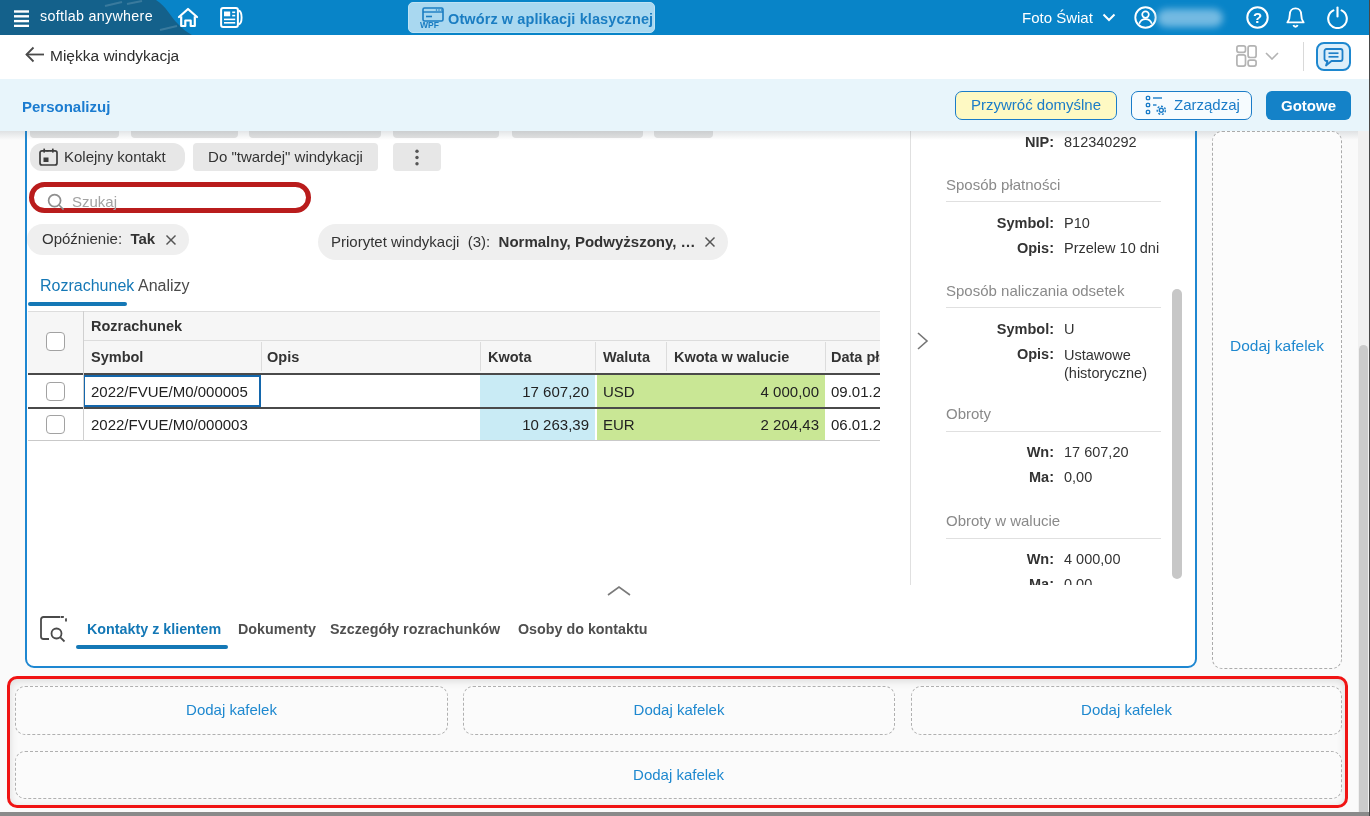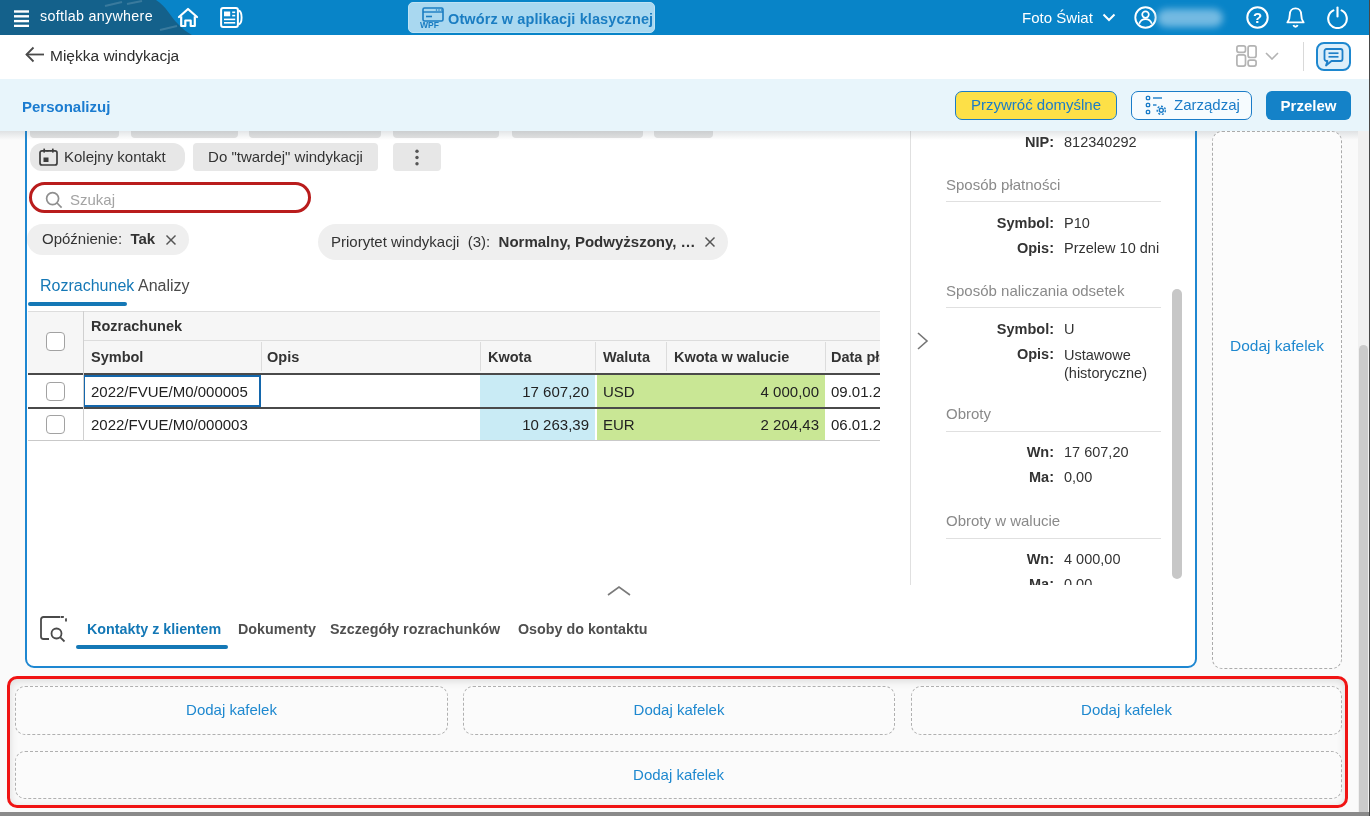--- a/index.html
+++ b/index.html
@@ -132,21 +132,21 @@
 </div>
 <div class="abs" style="left:193px;top:143px;width:185px;height:28px;background:#e7e7e7;border-radius:4px;text-align:center;font-size:15px;font-weight:500;color:#333;line-height:28px;">Do "twardej" windykacji</div>
 <div class="abs" style="left:393px;top:143px;width:48px;height:28px;background:#e7e7e7;border-radius:4px;">
   <svg class="abs" style="left:21px;top:6px;" width="6" height="17" viewBox="0 0 6 17">
     <circle cx="3" cy="2.2" r="1.7" fill="#555"></circle>
     <circle cx="3" cy="8.5" r="1.7" fill="#555"></circle>
     <circle cx="3" cy="14.8" r="1.7" fill="#555"></circle>
   </svg>
 </div>
 
-<div class="abs" style="left:29px;top:182px;width:282px;height:31px;background:#fff;border:3px solid #b91c1c;border-radius:16px;">
+<div class="abs" style="left:29px;top:182px;width:282px;height:31px;background:#fff;border:5px solid #b91c1c;border-radius:16px;">
   <svg class="abs" style="left:13px;top:6px;" width="18" height="18" viewBox="0 0 18 18">
     <circle cx="7.6" cy="7.6" r="6" fill="none" stroke="#8f8f8f" stroke-width="1.7"></circle>
     <line x1="12" y1="12" x2="16.6" y2="16.6" stroke="#8f8f8f" stroke-width="1.7"></line>
   </svg>
   <div class="abs" style="left:38px;top:6px;font-size:15px;color:#a3a3a3;">Szukaj</div>
 </div>
 
 <div class="abs" style="left:318px;top:181px;width:410px;height:36px;background:#efefef;border-radius:18px;margin-top:43px;">
   <div class="abs" style="left:13px;top:9px;font-size:15px;color:#333;">Priorytet windykacji&nbsp; (3): &nbsp;<b>Normalny, Podwyższony, …</b></div>
   <svg class="abs" style="left:386px;top:12px;" width="12" height="12" viewBox="0 0 12 12">
@@ -258,38 +258,38 @@
 </svg>
 <div class="abs" style="left:87px;top:621px;font-size:14.3px;font-weight:700;color:#1478b6;">Kontakty z klientem</div>
 <div class="abs" style="left:238px;top:621px;font-size:14.3px;font-weight:700;color:#4f4f4f;">Dokumenty</div>
 <div class="abs" style="left:330px;top:621px;font-size:14.3px;font-weight:700;color:#4f4f4f;">Szczegóły rozrachunków</div>
 <div class="abs" style="left:518px;top:621px;font-size:14.3px;font-weight:700;color:#4f4f4f;">Osoby do kontaktu</div>
 <div class="abs" style="left:76px;top:645px;width:152px;height:4px;background:#1478b6;border-radius:2px;"></div>
 
 <div class="abs" style="left:0;top:131px;width:1370px;height:9px;background:linear-gradient(rgba(90,105,115,0.17),rgba(90,105,115,0));"></div>
 <div class="abs" style="left:0;top:79px;width:1370px;height:52px;background:#e8f5fb;">
   <div class="abs" style="left:22px;top:19px;font-size:15px;font-weight:700;color:#1b7cd0;">Personalizuj</div>
-  <div class="abs" style="left:955px;top:12px;width:162px;height:29px;background:#fde047;border:1.5px solid #1b7cc8;border-radius:7px;text-align:center;font-size:15px;font-weight:500;color:#1b7cc8;line-height:26px;">Przywróć domyślne</div>
+  <div class="abs" style="left:955px;top:12px;width:162px;height:29px;background:#fef9c3;border:1.5px solid #1b7cc8;border-radius:7px;text-align:center;font-size:15px;font-weight:500;color:#1b7cc8;line-height:26px;">Przywróć domyślne</div>
   <div class="abs" style="left:1131px;top:12px;width:121px;height:29px;background:#f6fbfe;border:1.5px solid #1b7cc8;border-radius:7px;">
     <svg class="abs" style="left:13px;top:3px;" width="24" height="21" viewBox="0 0 24 21">
       <g stroke="#1b7cc8" stroke-width="1.4" fill="none">
         <rect x="1.4" y="1.4" width="3.2" height="3.2" rx="0.8"></rect>
         <rect x="1.4" y="8.4" width="3.2" height="3.2" rx="0.8"></rect>
         <rect x="1.4" y="15.4" width="3.2" height="3.2" rx="0.8"></rect>
         <line x1="8" y1="3" x2="17" y2="3"></line>
         <line x1="8" y1="10" x2="11.5" y2="10"></line>
       </g>
       <g stroke="#1b7cc8" stroke-width="1.4" fill="none">
         <circle cx="16.3" cy="15.3" r="2"></circle>
         <circle cx="16.3" cy="15.3" r="4.1" stroke-dasharray="2 1.7"></circle>
       </g>
     </svg>
     <div class="abs" style="left:42px;top:4px;font-size:15px;font-weight:500;color:#1b7cc8;">Zarządzaj</div>
   </div>
-  <div class="abs" style="left:1266px;top:12px;width:85px;height:29px;background:#1482c8;border-radius:6px;text-align:center;font-size:15px;font-weight:700;color:#fff;line-height:29px;">Przelew</div>
+  <div class="abs" style="left:1266px;top:12px;width:85px;height:29px;background:#1482c8;border-radius:6px;text-align:center;font-size:15px;font-weight:700;color:#fff;line-height:29px;">Gotowe</div>
 </div>
 
 <div class="abs" style="left:1212px;top:131px;width:130px;height:538px;background:#fcfcfc;border:1.5px dashed #ababab;border-radius:10px;"></div>
 <div class="abs" style="left:1212px;top:337px;width:130px;text-align:center;font-size:15.5px;font-weight:500;color:#1e88cf;">Dodaj kafelek</div>
 
 <div class="abs" style="left:7px;top:676px;width:1341px;height:132px;border:3px solid #f01414;border-radius:10px;box-shadow:inset 0 2px 9px rgba(0,0,0,0.13);"></div>
 <div class="abs" style="left:15px;top:686px;width:433px;height:49px;background:#fbfbfb;border:1.5px dashed #b0b0b0;border-radius:10px;text-align:center;font-size:15px;font-weight:500;color:#1e88cf;line-height:46px;">Dodaj kafelek</div>
 <div class="abs" style="left:463px;top:686px;width:432px;height:49px;background:#fbfbfb;border:1.5px dashed #b0b0b0;border-radius:10px;text-align:center;font-size:15px;font-weight:500;color:#1e88cf;line-height:46px;">Dodaj kafelek</div>
 <div class="abs" style="left:911px;top:686px;width:431px;height:49px;background:#fbfbfb;border:1.5px dashed #b0b0b0;border-radius:10px;text-align:center;font-size:15px;font-weight:500;color:#1e88cf;line-height:46px;">Dodaj kafelek</div>
 <div class="abs" style="left:15px;top:751px;width:1327px;height:48px;background:#fbfbfb;border:1.5px dashed #b0b0b0;border-radius:10px;text-align:center;font-size:15px;font-weight:500;color:#1e88cf;line-height:45px;">Dodaj kafelek</div>

